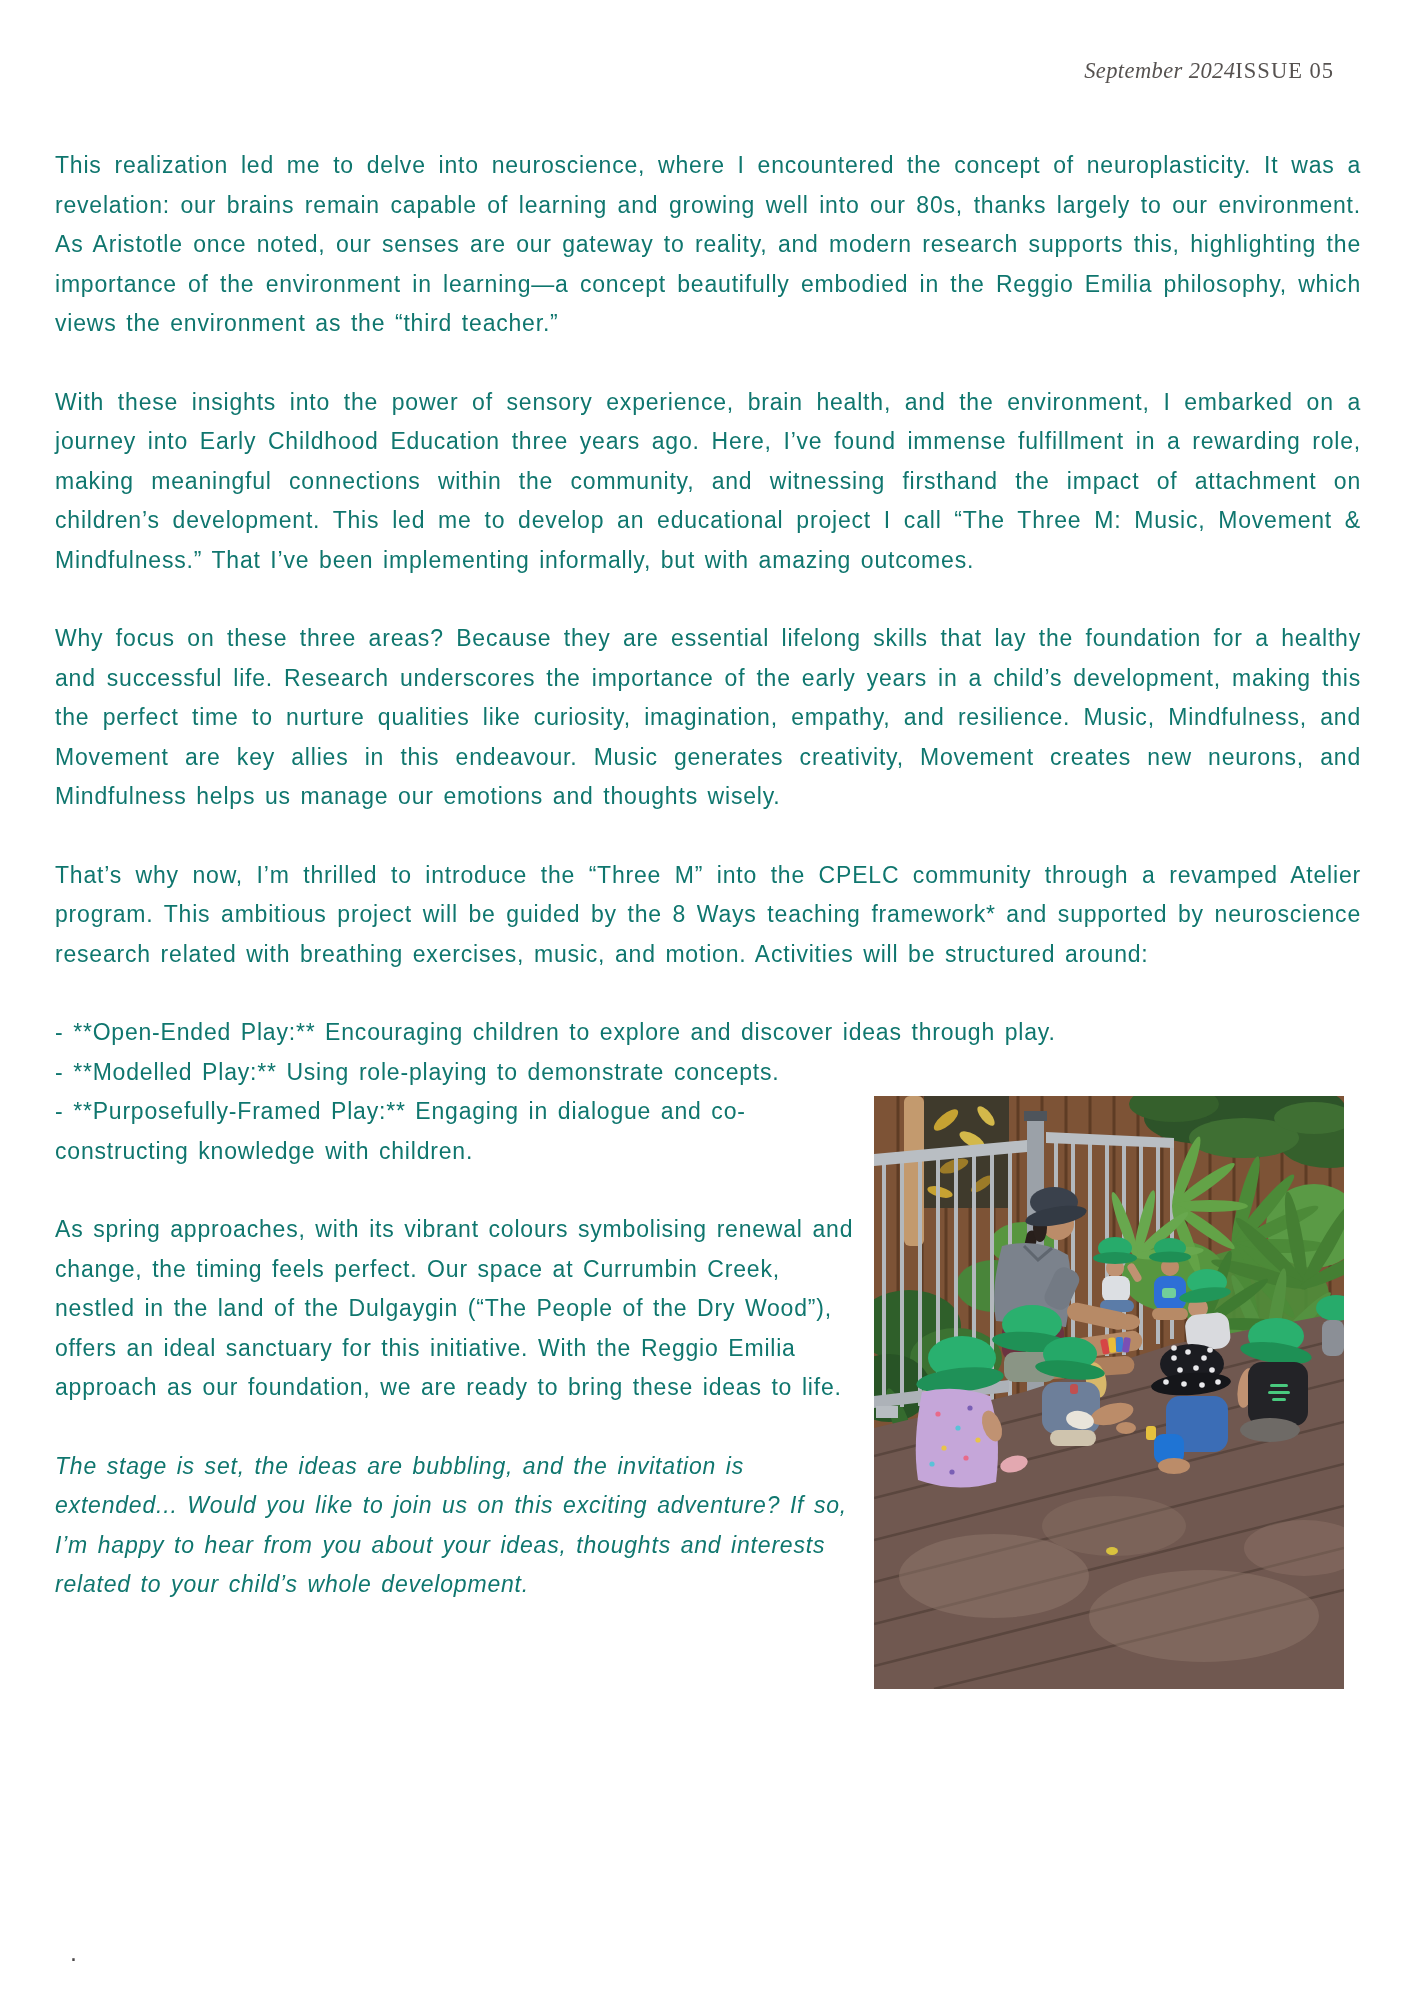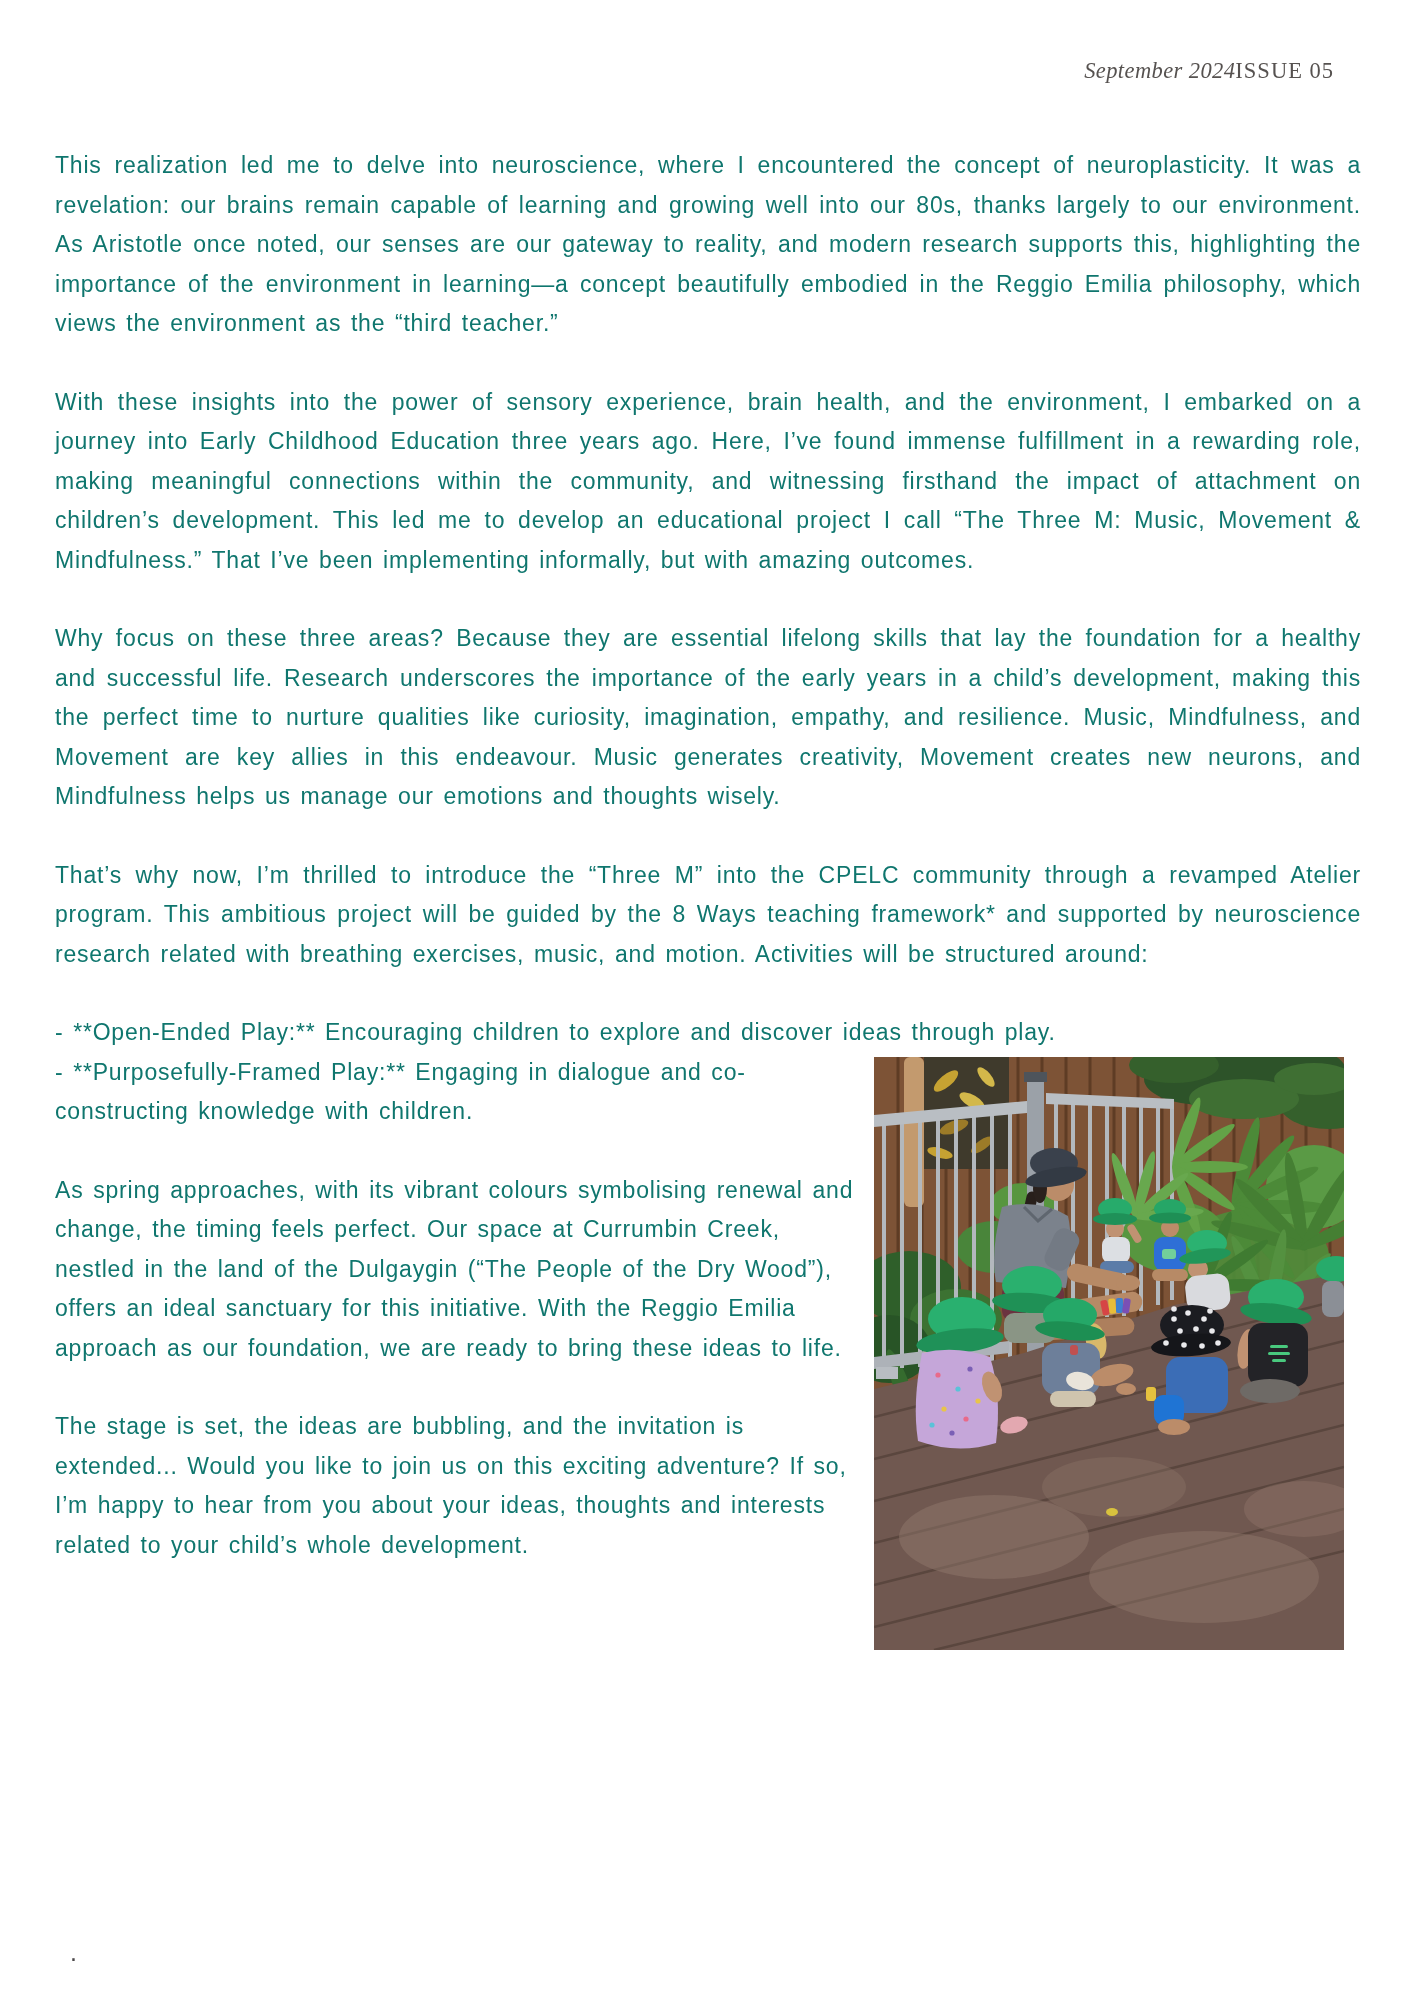--- a/index.html
+++ b/index.html
@@ -22,21 +22,21 @@
   
   .body{
     position:absolute;left:55px;top:146px;width:1306px;
     font-size:23px;line-height:39.5px;
     letter-spacing:.8px;word-spacing:2.5px;
     color:#0f766e;font-weight:300;
   }
   .body p{margin:0 0 39px 0;text-align:justify;}
   .body p.list-line{margin:0;text-align:left;}
   .body p.wrap-text{text-align:left;}
-  .body p.closing{margin-bottom:0;}
+  .body p.closing{font-style:italic;margin-bottom:0;}
   figure.photo{
     float:right;width:470px;height:593px;
     margin:4px 17px 24px 14px;padding:0;
   }
   figure.photo svg{display:block;width:470px;height:593px;}
   .end-dot{
     position:absolute;left:70px;top:1938px;
     font-size:25px;color:#4b484a;
   }
 </style>
@@ -49,20 +49,21 @@
     <span class="date">September 2024</span><span class="issue">ISSUE 05</span>
   </div>
 
   <div class="body">
     <p>This realization led me to delve into neuroscience, where I encountered the concept of neuroplasticity. It was a revelation: our brains remain capable of learning and growing well into our 80s, thanks largely to our environment. As Aristotle once noted, our senses are our gateway to reality, and modern research supports this, highlighting the importance of the environment in learning—a concept beautifully embodied in the Reggio Emilia philosophy, which views the environment as the “third teacher.”</p>
     <p>With these insights into the power of sensory experience, brain health, and the environment, I embarked on a journey into Early Childhood Education three years ago. Here, I’ve found immense fulfillment in a rewarding role, making meaningful connections within the community, and witnessing firsthand the impact of attachment on children’s development. This led me to develop an educational project I call “The Three M: Music, Movement &amp; Mindfulness.” That I’ve been implementing informally, but with amazing outcomes.</p>
     <p>Why focus on these three areas? Because they are essential lifelong skills that lay the foundation for a healthy and successful life. Research underscores the importance of the early years in a child’s development, making this the perfect time to nurture qualities like curiosity, imagination, empathy, and resilience. Music, Mindfulness, and Movement are key allies in this endeavour. Music generates creativity, Movement creates new neurons, and Mindfulness helps us manage our emotions and thoughts wisely.</p>
     <p>That’s why now, I’m thrilled to introduce the “Three M” into the CPELC community through a revamped Atelier program. This ambitious project will be guided by the 8 Ways teaching framework* and supported by neuroscience research related with breathing exercises, music, and motion. Activities will be structured around:</p>
 
     <p class="list-line">- **Open-Ended Play:** Encouraging children to explore and discover ideas through play.</p>
+    <p class="list-line">- **Modelled Play:** Using role-playing to demonstrate concepts.</p>
 
     <figure class="photo">
       <svg viewBox="0 0 470 593" xmlns="http://www.w3.org/2000/svg">
 
         <g>
           <rect x="0" y="0" width="470" height="335" fill="#7d5336"></rect>
           <g stroke="#5e3c24" stroke-width="3">
             <line x1="24" y1="0" x2="24" y2="335"></line>
               <line x1="48" y1="0" x2="48" y2="335"></line>
             <line x1="72" y1="0" x2="72" y2="335"></line>

